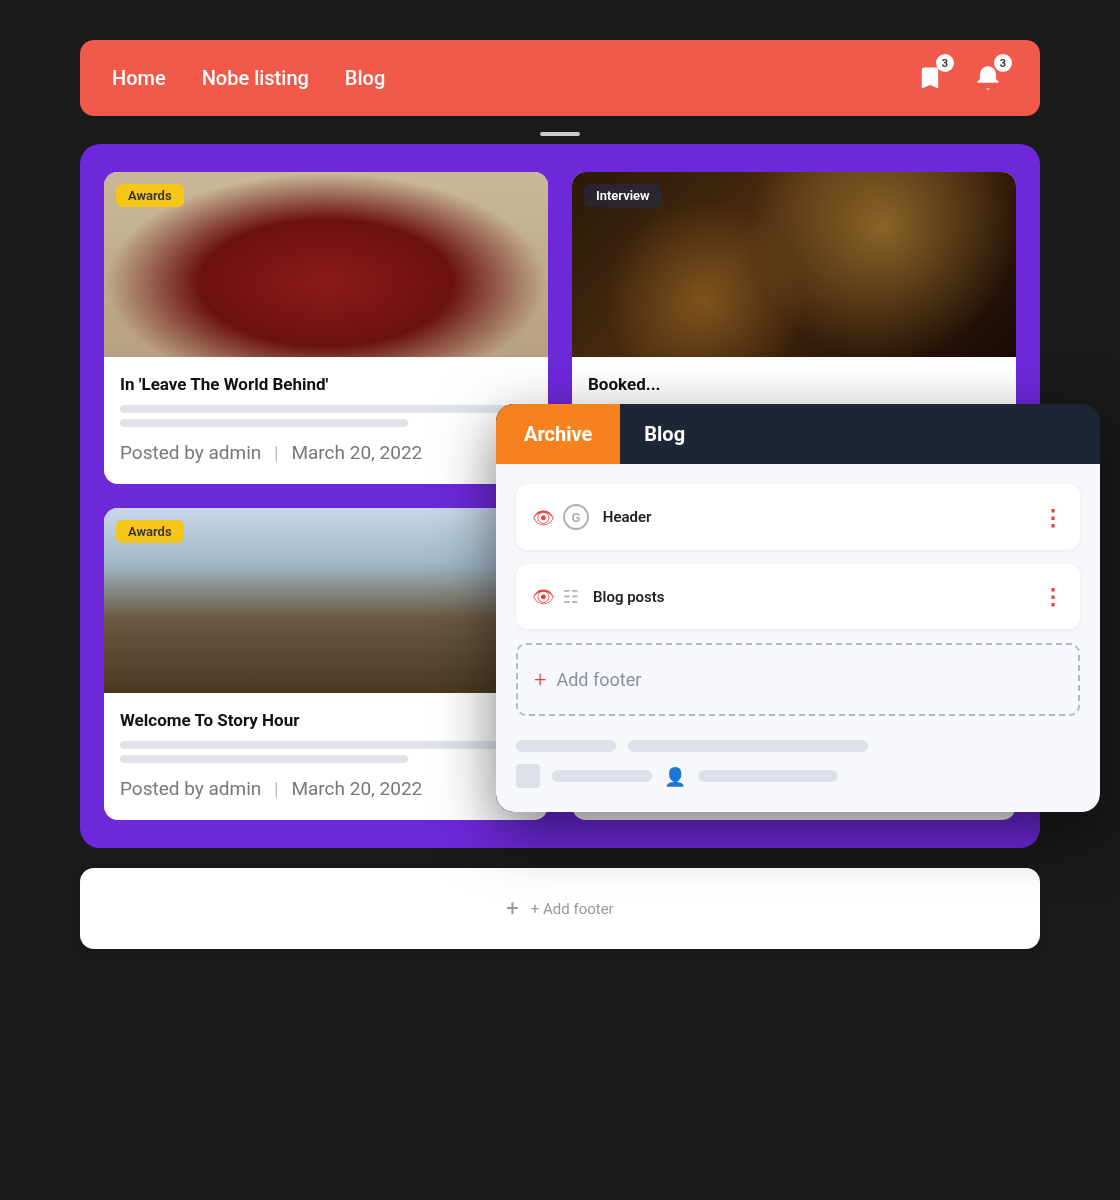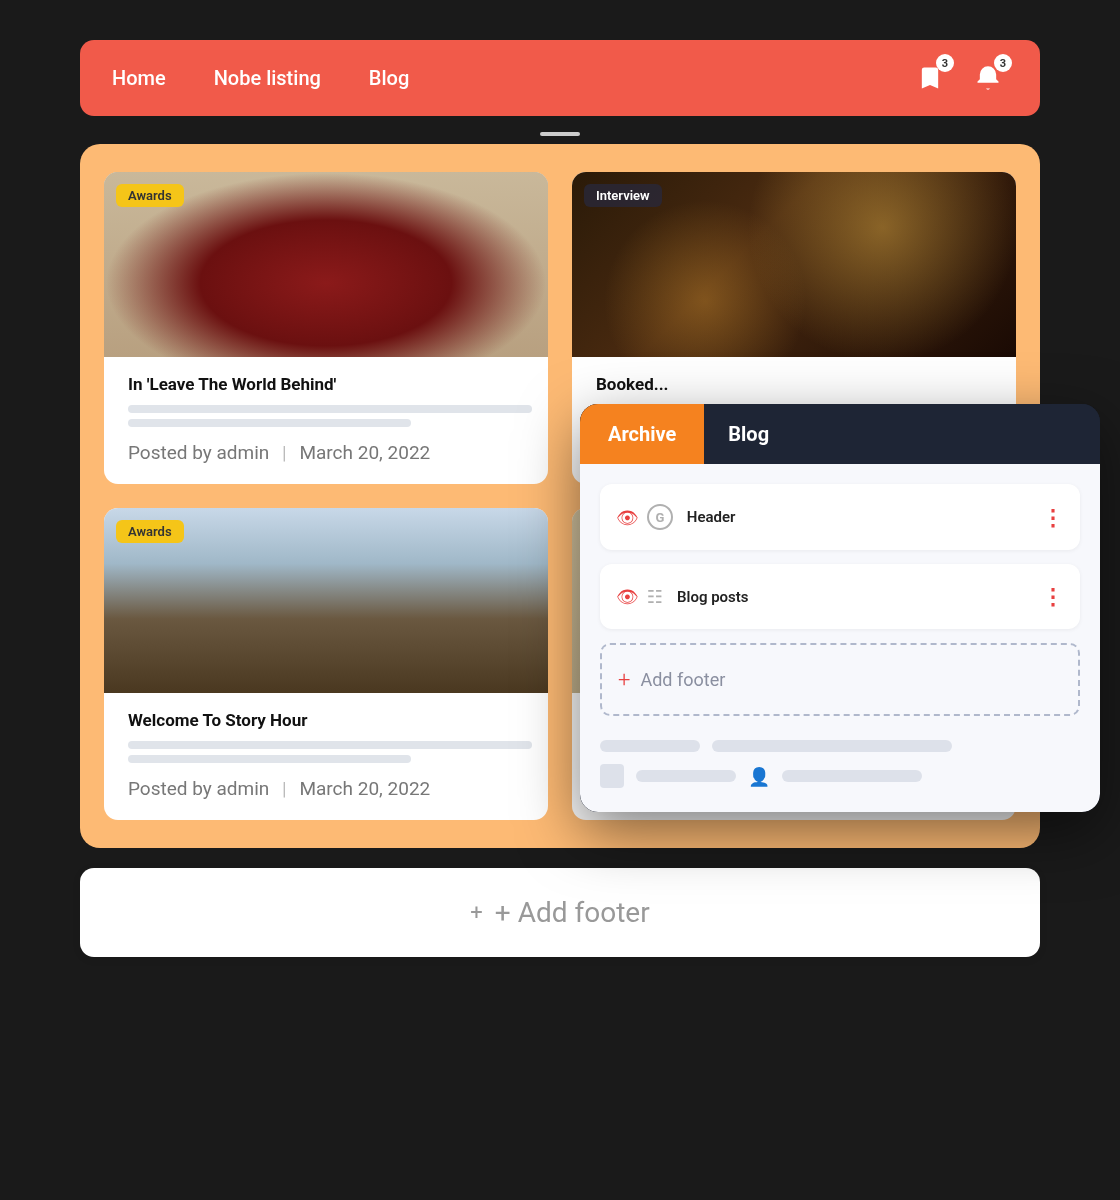--- a/index.html
+++ b/index.html
@@ -25,21 +25,21 @@
       background: #f15a4a;
       border-radius: 14px;
       padding: 18px 32px;
       display: flex;
       align-items: center;
       justify-content: space-between;
       margin-bottom: 16px;
     }
     .nav-links {
       display: flex;
-      gap: 48px;
+      gap: 36px;
       align-items: flex-end;
     }
     .nav-link {
       color: white;
       font-size: 20px;
       font-weight: 500;
       text-decoration: none;
     }
     .nav-icons {
       display: flex;
@@ -79,21 +79,21 @@
     .scroll-handle {
       width: 40px;
       height: 4px;
       background: #ccc;
       border-radius: 2px;
       margin: 0 auto 8px auto;
     }
 
     
     .blog-card-container {
-      background: #fdba74;
+      background: #6d28d9;
       border-radius: 20px;
       padding: 28px 24px 28px 24px;
       position: relative;
     }
     .blog-grid {
       display: grid;
       grid-template-columns: 1fr 1fr;
       gap: 24px;
     }
     .blog-card {
@@ -154,21 +154,21 @@
       padding: 4px 12px;
       border-radius: 6px;
       z-index: 2;
     }
     .card-badge.interview {
       background: rgba(40, 40, 60, 0.75);
       color: white;
       text-align: center;
     }
     .card-body {
-      padding: 16px 16px 20px 24px;
+      padding: 16px 16px 20px 16px;
     }
     .card-title {
       font-size: 17px;
       font-weight: 700;
       color: #111;
       margin-bottom: 10px;
       line-height: 1.3;
     }
     .card-lines {
       margin-bottom: 14px;
@@ -187,21 +187,21 @@
     .card-meta .separator {
       margin: 0 8px;
       color: #bbb;
     }
 
     
     .archive-panel {
       position: absolute;
       top: 260px;
       right: -60px;
-      width: 520px;
+      width: 604px;
       background: #1e2535;
       border-radius: 18px;
       overflow: hidden;
       box-shadow: 0 20px 60px rgba(0,0,0,0.5);
       z-index: 10;
     }
     .archive-header {
       display: flex;
       align-items: center;
       padding: 0 0 0 0;
@@ -323,21 +323,21 @@
       justify-content: center;
       gap: 12px;
       margin-top: 20px;
       box-shadow: 0 2px 8px rgba(0,0,0,0.08);
     }
     .bottom-plus {
       color: #999;
       font-size: 22px;
     }
     .bottom-footer-text {
-      font-size: 28px;
+      font-size: 15px;
       color: #999;
       font-weight: 400;
     }
   </style>
 </head>
 <body>
 
 <div class="main-container">
 
   <nav class="navbar">

